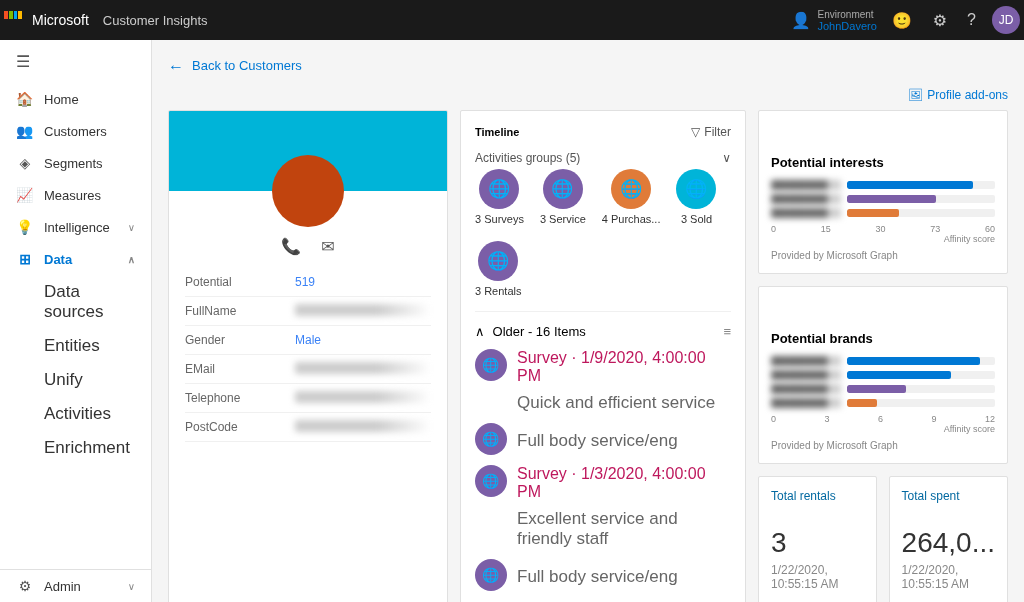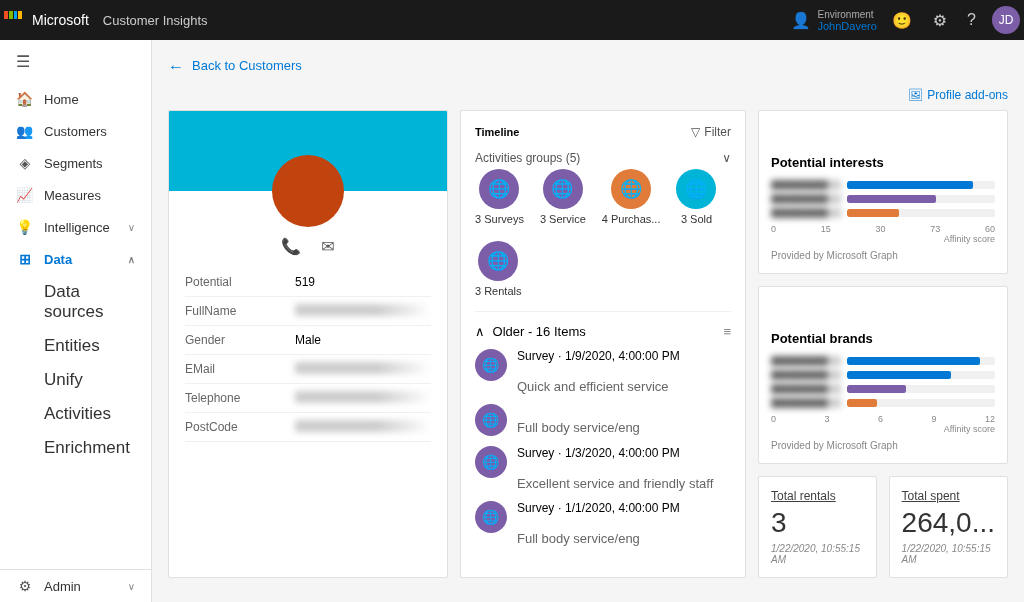--- a/index.html
+++ b/index.html
@@ -115,21 +115,21 @@
     }
     .profile-actions .action-icon { color: #555; font-size: 16px; cursor: pointer; }
     .profile-fields { padding: 0 16px 16px; }
     .profile-field {
       display: flex;
       padding: 7px 0;
       border-bottom: 1px solid #f0f0f0;
       font-size: 12px;
     }
     .field-label { color: #666; width: 110px; flex-shrink: 0; }
-    .field-value { color: #000000; flex: 1; }
+    .field-value { color: #3b82f6; flex: 1; }
     .field-value.blurred {
       background: linear-gradient(90deg, #ccc 60%, transparent);
       height: 12px;
       border-radius: 2px;
       -webkit-filter: blur(3px);
       filter: blur(3px);
     }
 
     
     .timeline-card {
@@ -180,22 +180,22 @@
     }
     .timeline-items { display: flex; flex-direction: column; gap: 10px; }
     .timeline-item { display: flex; align-items: flex-start; gap: 10px; }
     .tl-icon {
       width: 32px; height: 32px; border-radius: 50%;
       background: #7B5EA7;
       display: flex; align-items: center; justify-content: center;
       color: white; font-size: 14px; flex-shrink: 0;
     }
     .tl-content { flex: 1; }
-    .tl-title { font-size: 12px; font-weight: 500; color: #000000; }
-    .tl-desc { font-size: 13px; color: #666; margin-top: 16px; }
+    .tl-title { font-size: 16px; font-weight: 500; color: #be185d; }
+    .tl-desc { font-size: 17px; color: #666; margin-top: 8px; }
 
     
     .right-panel { display: flex; flex-direction: column; gap: 12px; }
     .profile-addons {
       display: flex; justify-content: flex-end;
       font-size: 12px; color: #0078d4; cursor: pointer;
       align-items: center; gap: 4px;
       margin-bottom: 0;
     }
 
@@ -224,23 +224,23 @@
     .provided-by { font-size: 10px; color: #888; margin-top: 6px; }
 
     .metrics-row { display: flex; gap: 12px; }
     .metric-card {
       background: white;
       border: 1px solid #e0e0e0;
       border-radius: 2px;
       padding: 12px;
       flex: 1;
     }
-    .metric-title { font-size: 12px; color: #404040; margin-bottom: 4px; text-decoration: underline; }
+    .metric-title { font-size: 12px; color: #0369a1; margin-bottom: 24px; }
     .metric-value { font-size: 28px; font-weight: 300; color: #333; margin-bottom: 4px; }
-    .metric-date { font-size: 10px; color: #888; font-style: italic; }
+    .metric-date { font-size: 12px; color: #888; }
   </style>
 </head>
 <body>
 
 <div class="top-nav">
   <div class="logo-area">
     <div class="ms-logo">
       <div class="sq red"></div>
       <div class="sq green"></div>
       <div class="sq blue"></div>
@@ -422,21 +422,20 @@
           <div class="timeline-item">
             <div class="tl-icon">🌐</div>
             <div class="tl-content">
               <div class="tl-title">Survey · 1/3/2020, 4:00:00 PM</div>
               <div class="tl-desc">Excellent service and friendly staff</div>
             </div>
           </div>
           <div class="timeline-item">
             <div class="tl-icon">🌐</div>
             <div class="tl-content">
-              <div class="tl-title">Survey · 1/1/2020, 4:00:00 PM</div>
               <div class="tl-desc">Full body service/eng</div>
             </div>
           </div>
         </div>
       </div>
     </div>
 
     <div class="right-panel">
 
       <div class="interest-card">

